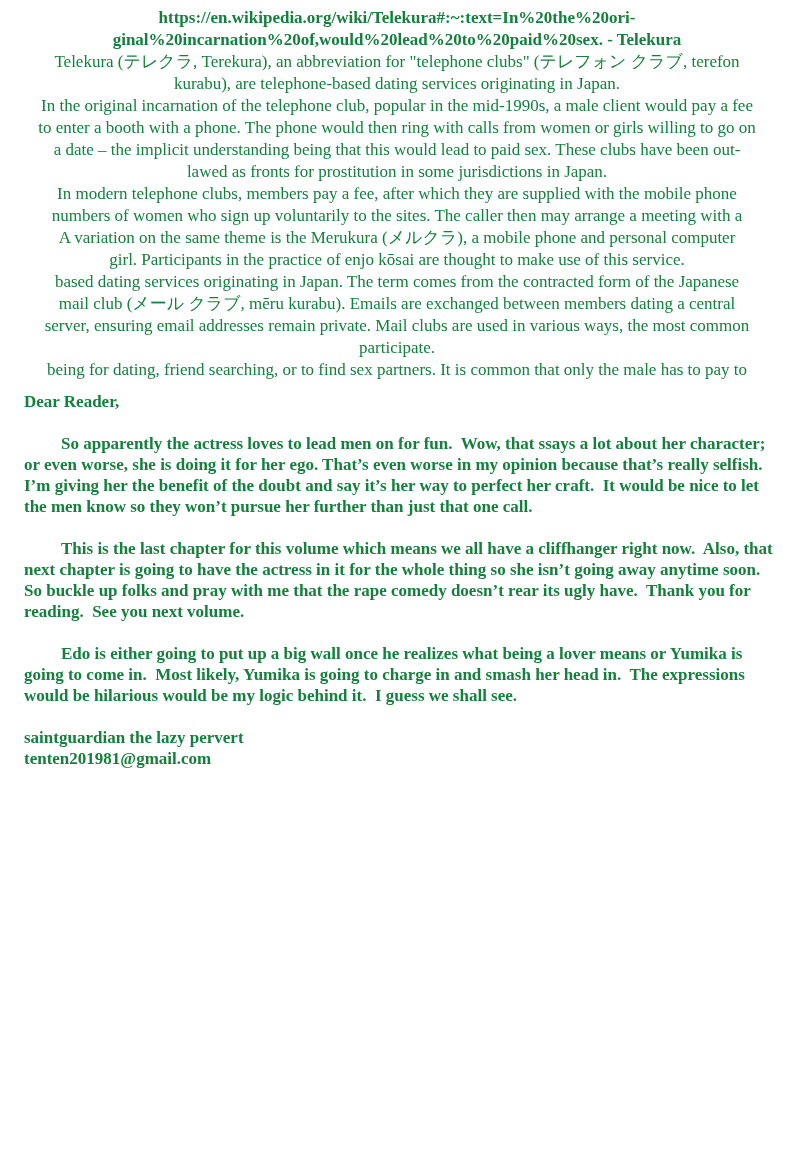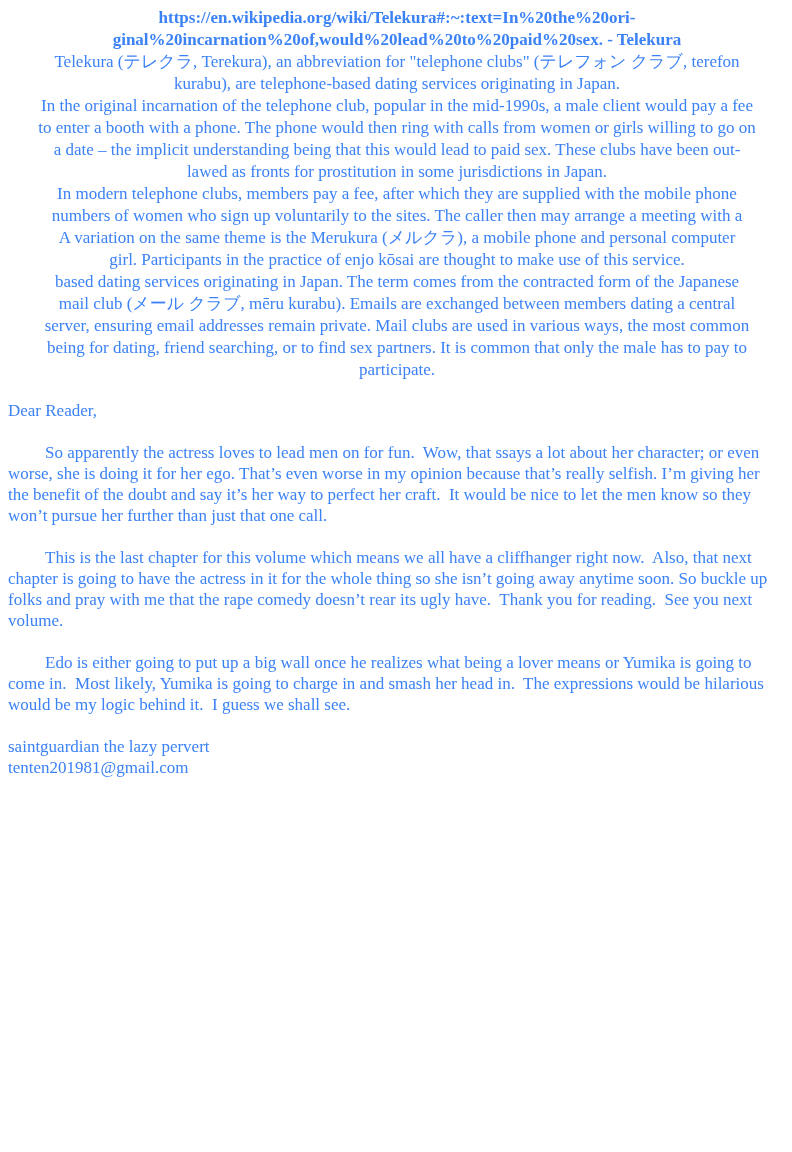--- a/index.html
+++ b/index.html
@@ -1,37 +1,38 @@
 <!DOCTYPE html>
 <html><head>
 <meta charset="utf-8">
 <style>
   html, body { margin: 0; padding: 0; background: #ffffff; }
   .page {
     position: relative;
     width: 792px;
     height: 1152px;
     background: #ffffff;
-    color: #3b82f6;
+    color: #15803d;
     font-family: "Liberation Serif", "DejaVu Serif", serif;
     font-size: 17px;
     overflow: hidden;
   }
   .wiki {
     padding: 7px 14px 0 16px;
     text-align: center;
     line-height: 22px;
   }
   .wiki .line { white-space: nowrap; }
   .wiki .src .line { font-weight: bold; }
   .letter {
-    margin-top: 19px;
-    padding: 0 14px 0 8px;
+    margin-top: 10px;
+    padding: 0 14px 0 24px;
     line-height: 21px;
     text-align: left;
+    font-weight: bold;
   }
   .salutation { margin: 0 0 21px 0; }
   .para {
     margin: 0 0 21px 0;
     text-indent: 37px;
     white-space: pre-wrap;
   }
   .closing { margin: 6px 0 21px 0; }
   .sigblock { margin-top: 6px; }
 </style>
@@ -52,22 +53,22 @@
         <div class="line">to enter a booth with a phone. The phone would then ring with calls from women or girls willing to go on</div>
         <div class="line">a date – the implicit understanding being that this would lead to paid sex. These clubs have been out-</div>
         <div class="line">lawed as fronts for prostitution in some jurisdictions in Japan.</div>
         <div class="line">In modern telephone clubs, members pay a fee, after which they are supplied with the mobile phone</div>
         <div class="line">numbers of women who sign up voluntarily to the sites. The caller then may arrange a meeting with a</div>
         <div class="line">A variation on the same theme is the Merukura (メルクラ), a mobile phone and personal computer</div>
         <div class="line">girl. Participants in the practice of enjo kōsai are thought to make use of this service.</div>
         <div class="line">based dating services originating in Japan. The term comes from the contracted form of the Japanese</div>
         <div class="line">mail club (メール クラブ, mēru kurabu). Emails are exchanged between members dating a central</div>
         <div class="line">server, ensuring email addresses remain private. Mail clubs are used in various ways, the most common</div>
+        <div class="line">participate.</div>
         <div class="line">being for dating, friend searching, or to find sex partners. It is common that only the male has to pay to</div>
-        <div class="line">participate.</div>
       </div>
   </div>
 
   <div class="letter">
     <div class="salutation">Dear Reader,</div>
 
     <div>
         <p class="para">So apparently the actress loves to lead men on for fun.  Wow, that ssays a lot about her character; or even worse, she is doing it for her ego. That’s even worse in my opinion because that’s really selfish. I’m giving her the benefit of the doubt and say it’s her way to perfect her craft.  It would be nice to let the men know so they won’t pursue her further than just that one call.</p>
         <p class="para">This is the last chapter for this volume which means we all have a cliffhanger right now.  Also, that next chapter is going to have the actress in it for the whole thing so she isn’t going away anytime soon. So buckle up folks and pray with me that the rape comedy doesn’t rear its ugly have.  Thank you for reading.  See you next volume.</p>
         <p class="para">Edo is either going to put up a big wall once he realizes what being a lover means or Yumika is going to come in.  Most likely, Yumika is going to charge in and smash her head in.  The expressions would be hilarious would be my logic behind it.  I guess we shall see.</p>

